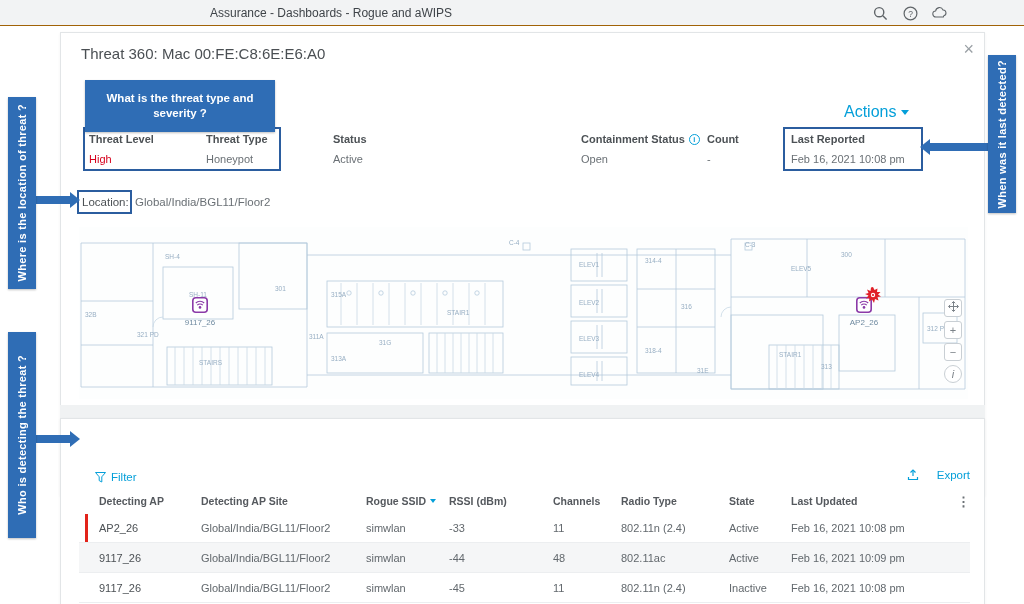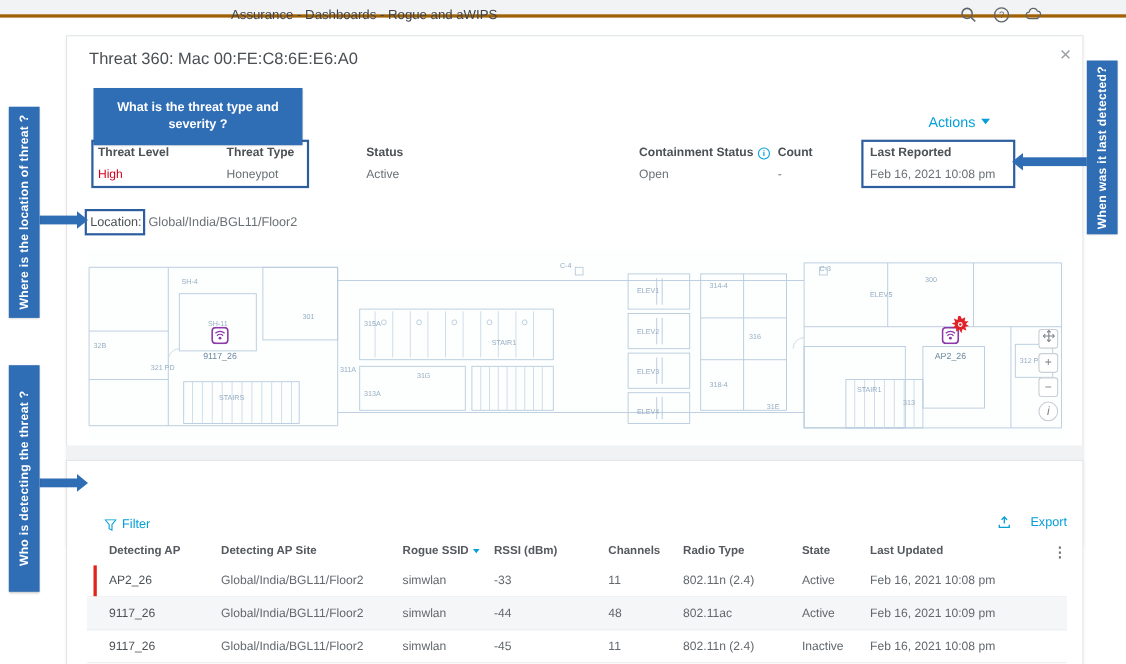--- a/index.html
+++ b/index.html
@@ -1,34 +1,34 @@
 <!DOCTYPE html>
 <html><head>
 <meta charset="utf-8">
 <style>
   *{margin:0;padding:0;box-sizing:border-box;}
   html,body{width:1024px;height:604px;}
   body{position:relative;overflow:hidden;background:#ffffff;font-family:"Liberation Sans",sans-serif;color:#4c5156;}
 
   
-  .topbar{position:absolute;left:0;top:0;width:1024px;height:16px;background:#f2f3f4;border-bottom:3px solid #a16207;}
+  .topbar{position:absolute;left:0;top:0;width:1024px;height:26px;background:#f2f3f4;border-bottom:1px solid #a16207;}
   .breadcrumb{position:absolute;left:210px;top:0;line-height:26px;font-size:12px;color:#3f4449;}
   .topbar-icons{position:absolute;right:76px;top:5px;display:flex;gap:14px;align-items:center;}
   .topbar-icons .tic{width:16px;height:16px;display:flex;align-items:center;justify-content:center;cursor:pointer;}
 
   
   .card{position:absolute;left:60px;width:925px;background:#fff;border:1px solid #e2e5e7;box-shadow:0 1px 3px rgba(0,0,0,.05);}
   .card-top{top:32px;height:464px;}
   .card-bottom{top:418px;height:200px;}
   .gap-strip{position:absolute;left:60px;top:405px;width:925px;height:13px;background:#f0f2f3;}
 
   .panel-title{position:absolute;left:20px;top:12px;font-size:15px;color:#4a4f53;}
   .close-x{position:absolute;right:10px;top:6px;font-size:18px;color:#9aa0a5;cursor:pointer;}
 
-  .actions{position:absolute;left:783px;top:70px;font-size:13px;color:#049fd9;cursor:pointer;display:flex;align-items:center;gap:5px;}
+  .actions{position:absolute;left:783px;top:70px;font-size:16px;color:#049fd9;cursor:pointer;display:flex;align-items:center;gap:5px;}
   .caret-down{width:0;height:0;border-left:4px solid transparent;border-right:4px solid transparent;border-top:5px solid #049fd9;display:inline-block;}
 
   
   .sum-col{position:absolute;top:100px;}
   .sum-label{font-size:11px;font-weight:bold;color:#4c5155;display:flex;align-items:center;gap:4px;}
   .sum-val{font-size:11px;color:#6a7075;margin-top:8px;}
   .sum-val.red{color:#d6001c;}
   .info-icon{width:11px;height:11px;border:1px solid #049fd9;border-radius:50%;color:#049fd9;font-size:7.5px;line-height:9px;text-align:center;display:inline-block;font-style:normal;}
 
   .annot-box{position:absolute;border:2px solid #2b5d9f;pointer-events:none;z-index:8;}

